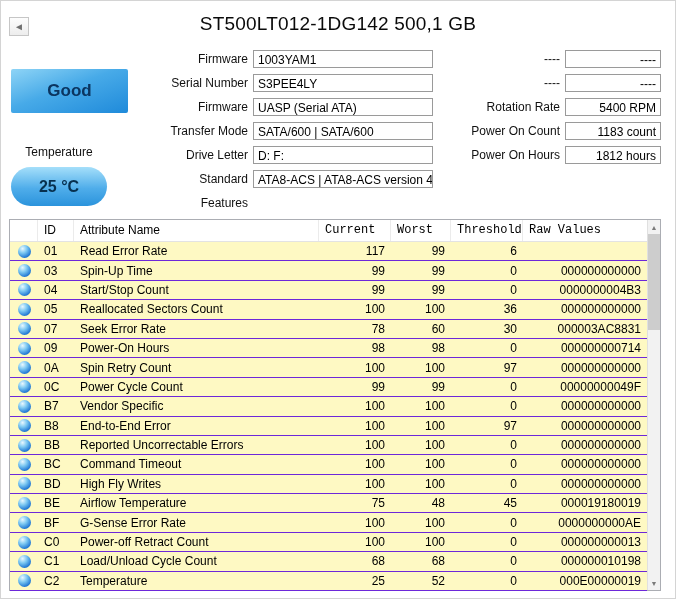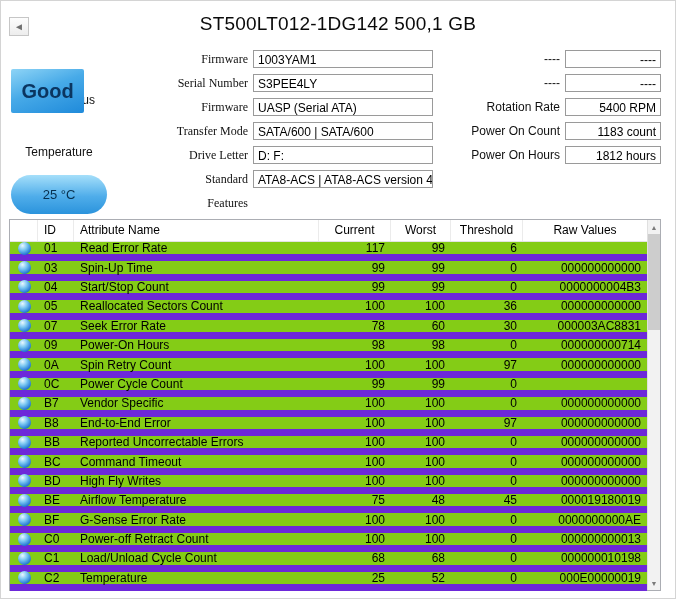--- a/index.html
+++ b/index.html
@@ -32,87 +32,87 @@
     text-align: center;
     font-size: 19px; font-weight: normal; color: #0a0a0a;
     letter-spacing: 0.2px;
   }
   
   .health-label {
     position: absolute; left: 0; top: 48px; width: 116px;
     text-align: center; color: #111; margin-top: 44px;
   }
   .badge-good {
-    position: absolute; left: 10px; top: 68px; width: 73px; height: 44px;
+    position: absolute; left: 10px; top: 68px; width: 117px; height: 44px;
     background: linear-gradient(160deg, #8ed4f6 0%, #47aae8 45%, #1f8ada 100%);
     display: flex; align-items: center; justify-content: center;
-    font-size: 20px; font-weight: bold; color: #0b3560;
+    font-size: 17px; font-weight: bold; color: #0b3560;
     border-radius: 2px;
   }
   .temp-label {
     position: absolute; left: 0; top: 144px; width: 116px;
     text-align: center; color: #111;
   }
   .badge-temp {
     position: absolute; left: 10px; top: 166px; width: 96px; height: 39px;
     border-radius: 20px;
     background: linear-gradient(180deg, #a5dffa 0%, #4fadea 55%, #2b93dc 100%);
     display: flex; align-items: center; justify-content: center;
-    font-size: 13px; font-weight: normal; color: #07304f; margin-top: 8px;
+    font-size: 16px; font-weight: bold; color: #07304f;
   }
   
   .fields { position: absolute; }
   .fields.left  { left: 100px; top: 46px; }
   .fields.right { left: 436px; top: 46px; }
   .frow { display: flex; align-items: center; height: 24px; }
   .flabel {
     text-align: right; padding-right: 5px; color: #111;
     white-space: nowrap;
   }
-  .fields.left  .flabel { width: 152px; font-family: Liberation Serif, serif; }
+  .fields.left  .flabel { width: 152px; }
   .fields.right .flabel { width: 128px; }
   .fbox {
     border: 1px solid #9a9a9a;
     background: #fff;
     height: 18px; line-height: 16px;
     padding: 1px 4px;
     white-space: nowrap; overflow: hidden;
   }
   .fields.left  .fbox { width: 180px; text-align: left; }
   .fields.right .fbox { width: 96px;  text-align: right; }
   
   .table {
     position: absolute; left: 8px; top: 218px;
     width: 652px; height: 372px;
     border: 1px solid #abadb3;
-    background: #84cc16;
+    background: #fef9c3;
   }
   .thead {
     display: grid;
     grid-template-columns: 28px 36px 1fr 72px 60px 72px 124px;
     height: 22px; line-height: 21px;
     margin-right: 13px;
     border-bottom: 1px solid #e3e3e3;
     background: #fff;
   }
   .th {
     padding: 0 6px;
     border-right: 1px solid #ebebeb;
     white-space: nowrap; overflow: hidden;
     color: #000;
   }
   .th:last-child { border-right: none; }
-  .th-right { text-align: center; }
+  .th-right { text-align: left; font-family: Liberation Mono, monospace; }
   .tbody { margin-right: 13px; overflow: hidden; height: 349px; }
   .trow {
     display: grid;
     grid-template-columns: 28px 36px 1fr 72px 60px 72px 124px;
     height: 19.4px;
     align-items: center;
-    border-bottom: 7px solid #6d28d9;
+    border-bottom: 1px solid #6d28d9;
   }
   .td {
     padding: 0 6px;
     white-space: nowrap; overflow: hidden;
     color: #000;
   }
   .td-right { text-align: right; }
   .td-dot { display: flex; align-items: center; justify-content: center; padding: 0; }
   .dot {
     width: 13px; height: 13px; border-radius: 50%;
@@ -295,20 +295,21 @@
   </div>
         <div class="trow">
     <div class="td td-dot">
       <span class="dot"></span>
     </div>
     <div class="td">0C</div>
     <div class="td">Power Cycle Count</div>
     <div class="td td-right">99</div>
     <div class="td td-right">99</div>
     <div class="td td-right">0</div>
+    <div class="td td-right">00000000049F</div>
   </div>
         <div class="trow">
     <div class="td td-dot">
       <span class="dot"></span>
     </div>
     <div class="td">B7</div>
     <div class="td">Vendor Specific</div>
     <div class="td td-right">100</div>
     <div class="td td-right">100</div>
     <div class="td td-right">0</div>

